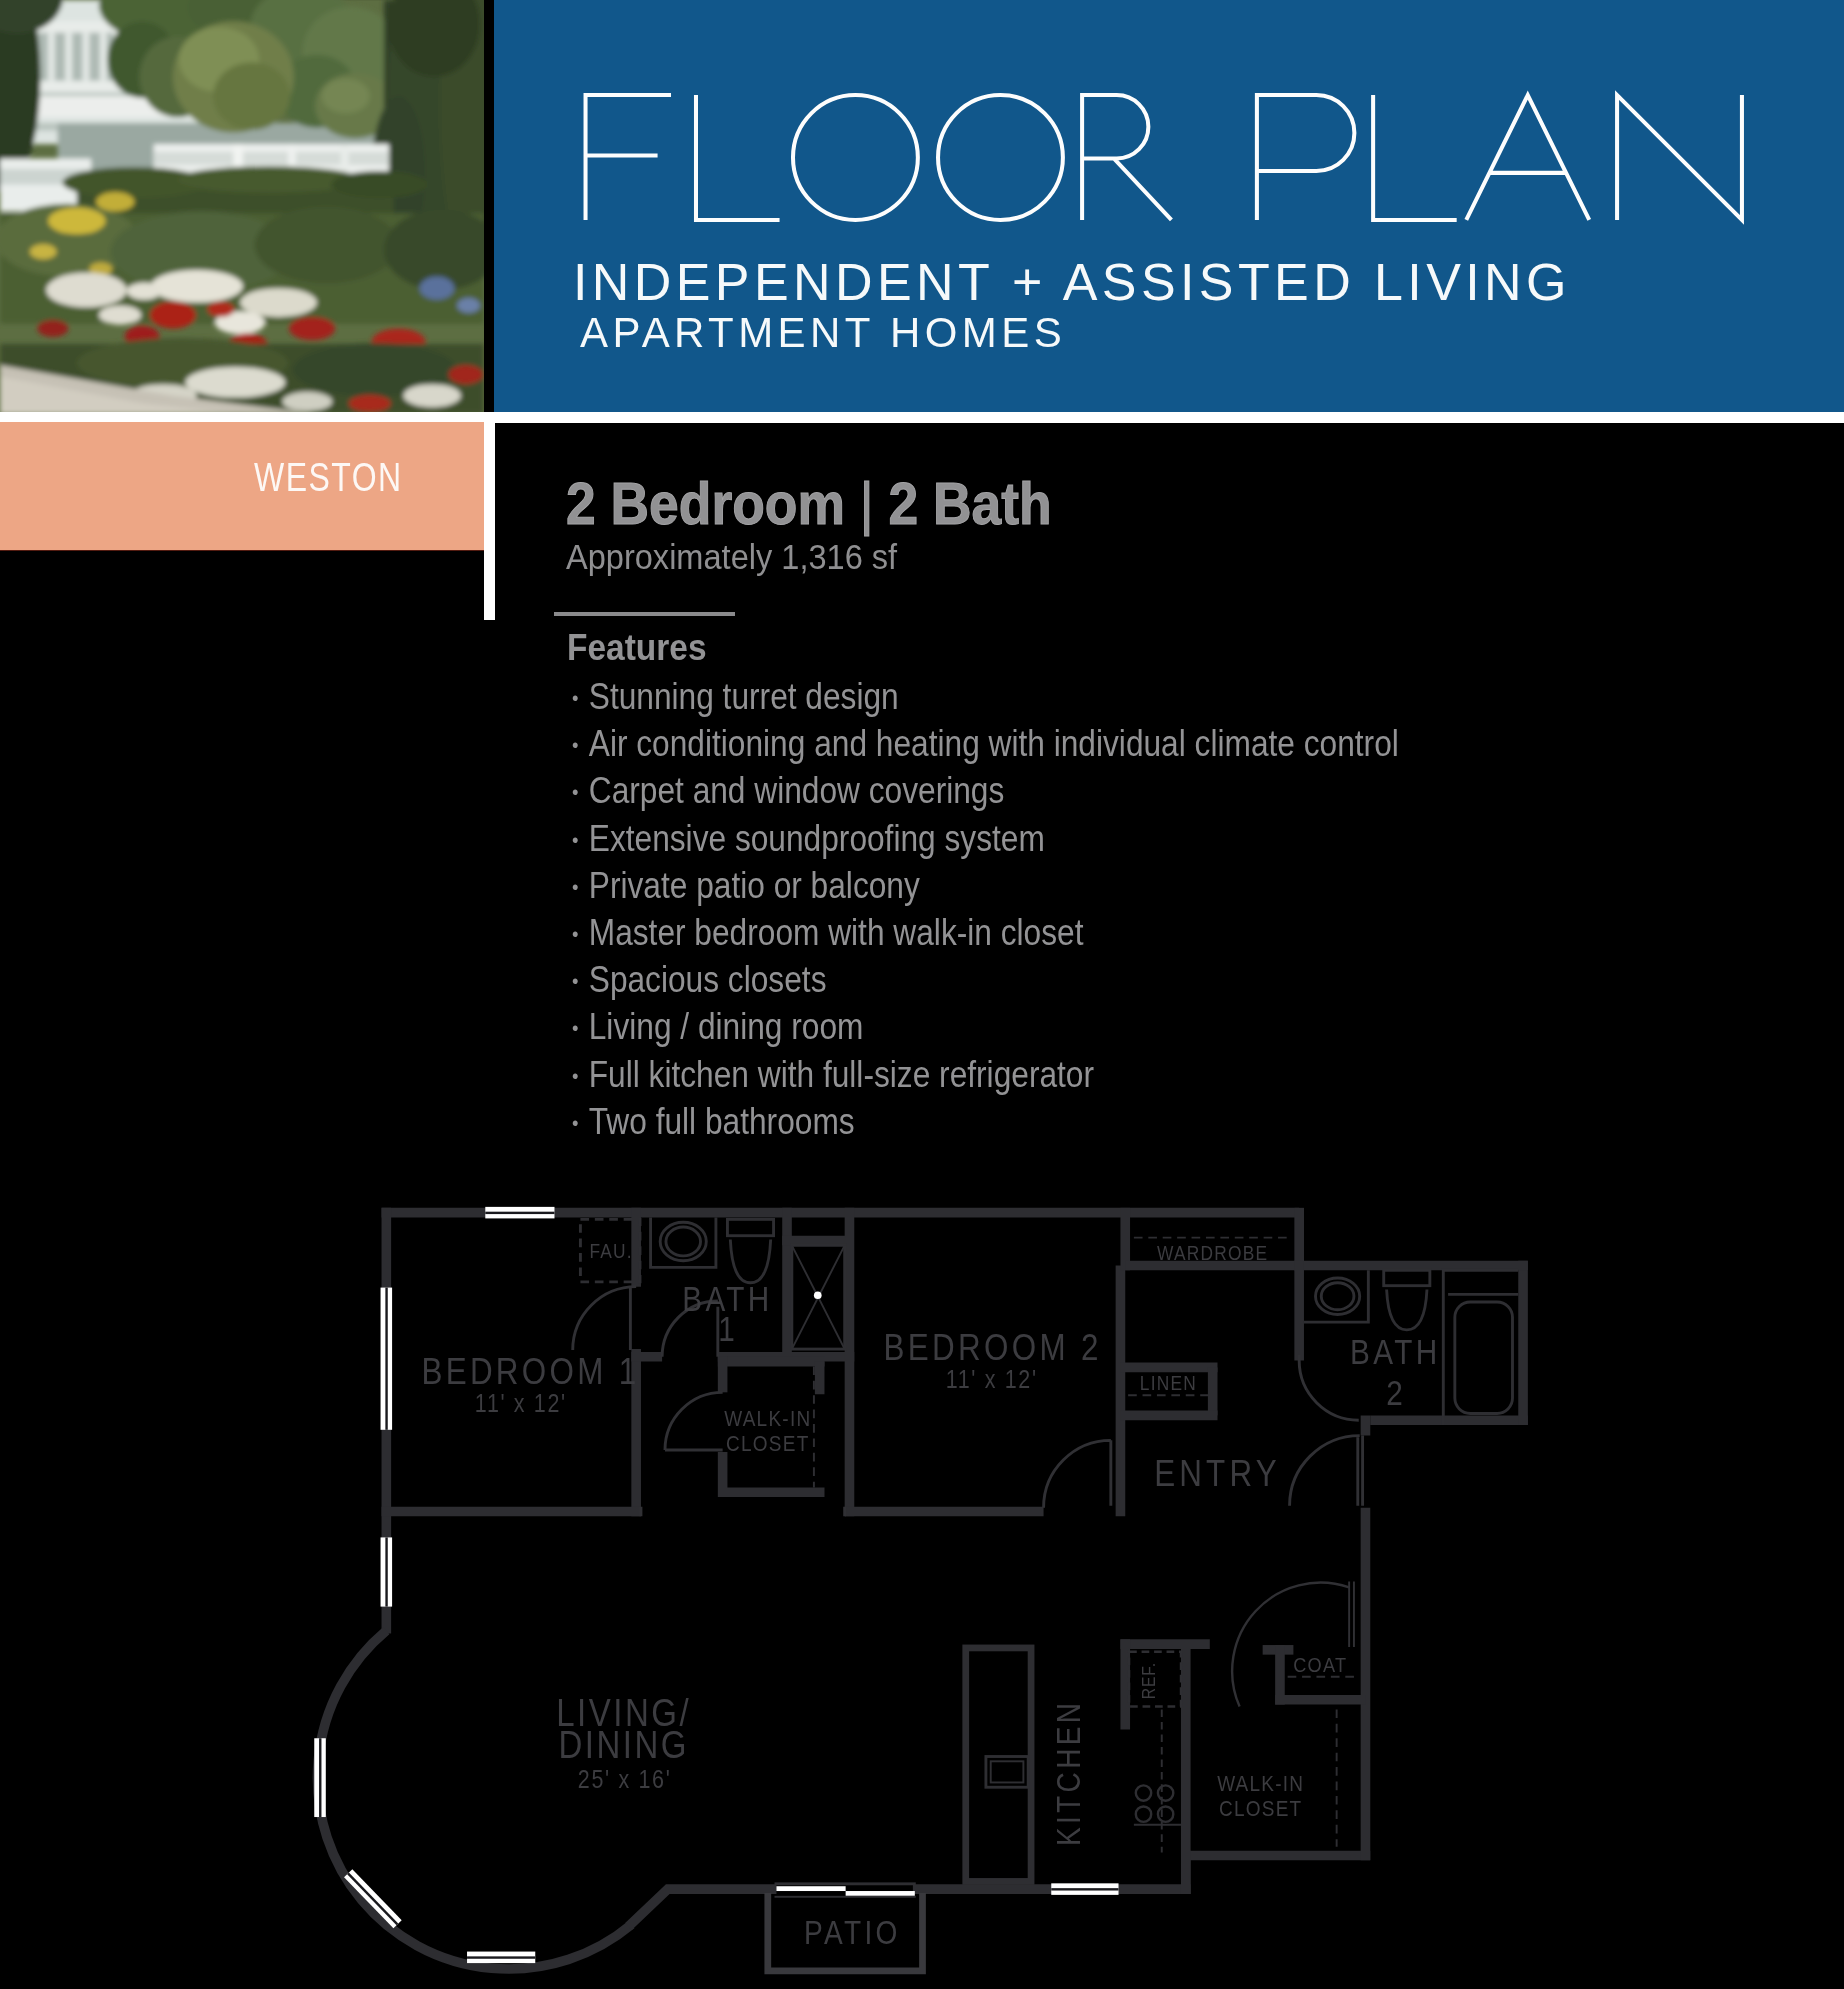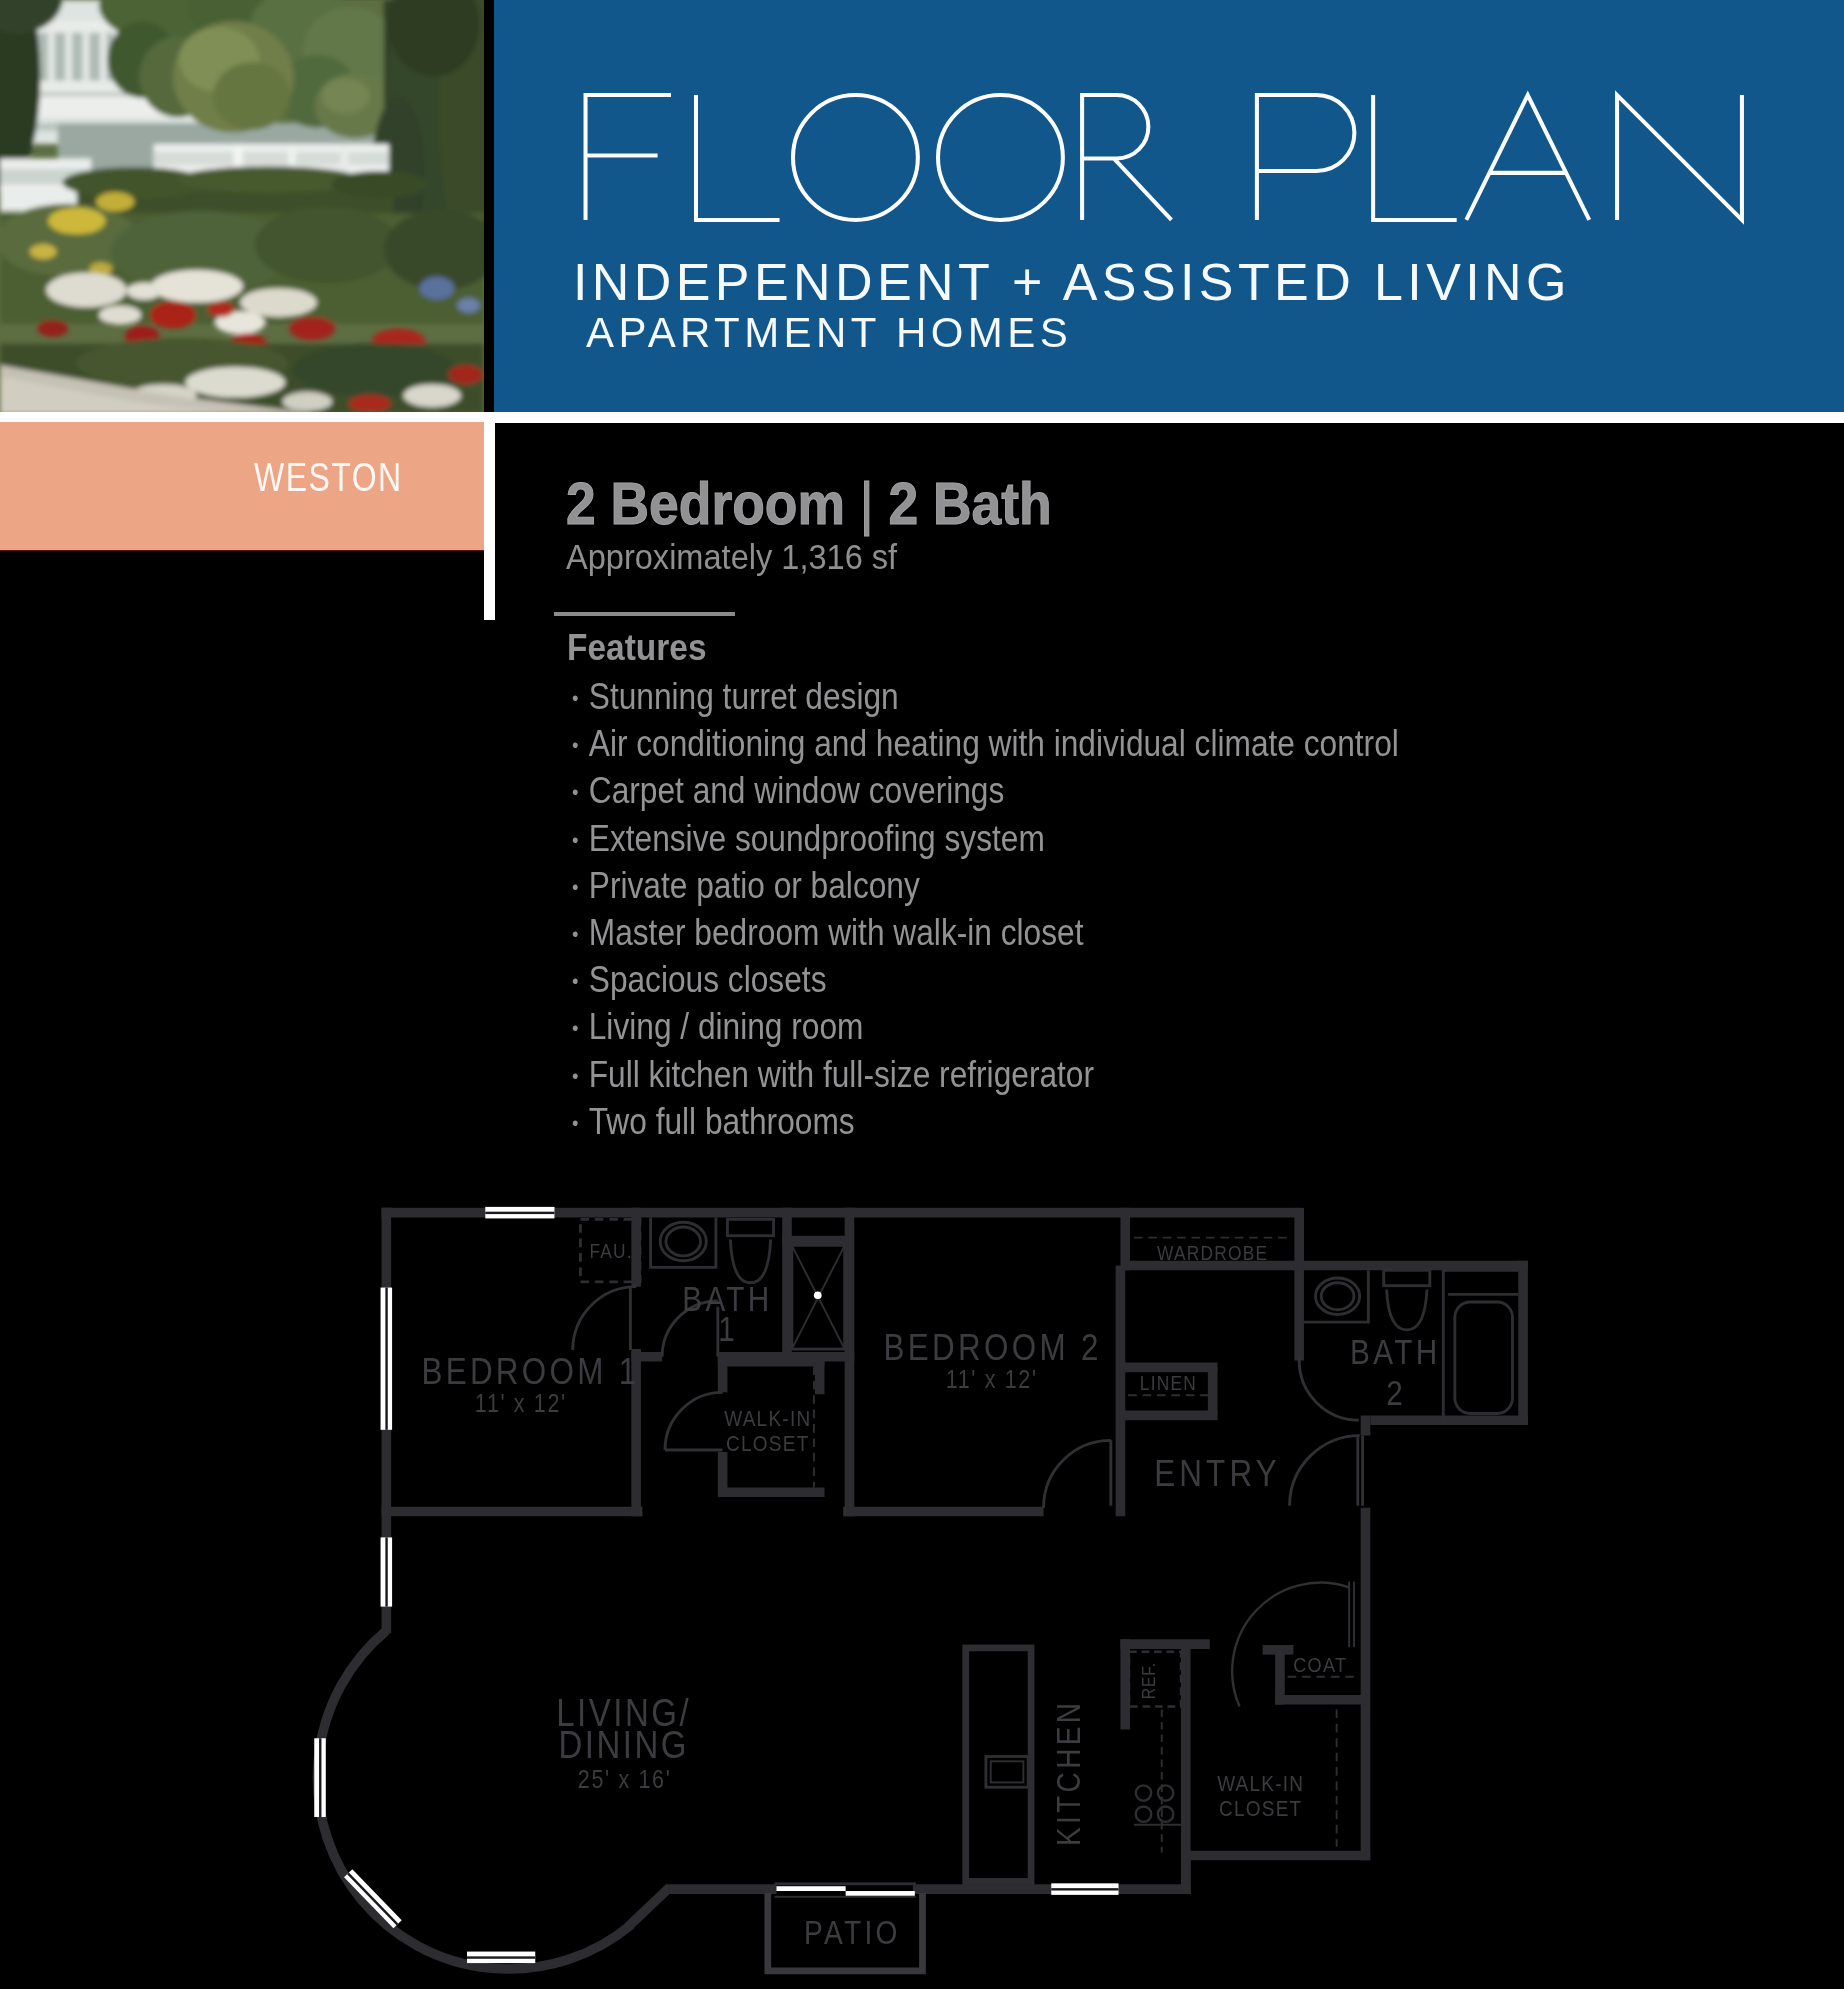--- a/index.html
+++ b/index.html
@@ -139,21 +139,21 @@
       <path d="M 915 99 L 915 229 L 1002 229"></path>
 
       <path d="M 1012 229 L 1076 99 L 1140 229 M 1037 180 L 1115 180"></path>
 
       <path d="M 1169 229 L 1169 99 L 1299 229 L 1299 99"></path>
     </g>
   </svg>
 
   <div class="abs" style="left:79px;top:252px;font-size:52px;letter-spacing:4.4px;color:#f6f9fa;">INDEPENDENT + ASSISTED LIVING</div>
 
-  <div class="abs" style="left:92px;top:309px;font-size:42px;letter-spacing:4.4px;color:#f6f9fa;">APARTMENT HOMES</div>
+  <div class="abs" style="left:86px;top:309px;font-size:42px;letter-spacing:4.4px;color:#f6f9fa;">APARTMENT HOMES</div>
 </div>
 
 <div class="abs" style="left:0;top:412px;width:1845px;height:10.6px;background:#ffffff;"></div>
 
 <div class="abs" style="left:484px;top:412px;width:10.6px;height:208px;background:#ffffff;"></div>
 
 <div class="abs" style="left:0;top:422px;width:484px;height:128px;background:#eda685;border-bottom:1.9px solid #531b10;"></div>
 
 <div class="abs" style="left:254px;top:454px;font-size:41px;letter-spacing:1.9px;color:#fdf8f5;transform:scaleX(0.78);transform-origin:left top;">WESTON</div>
 

